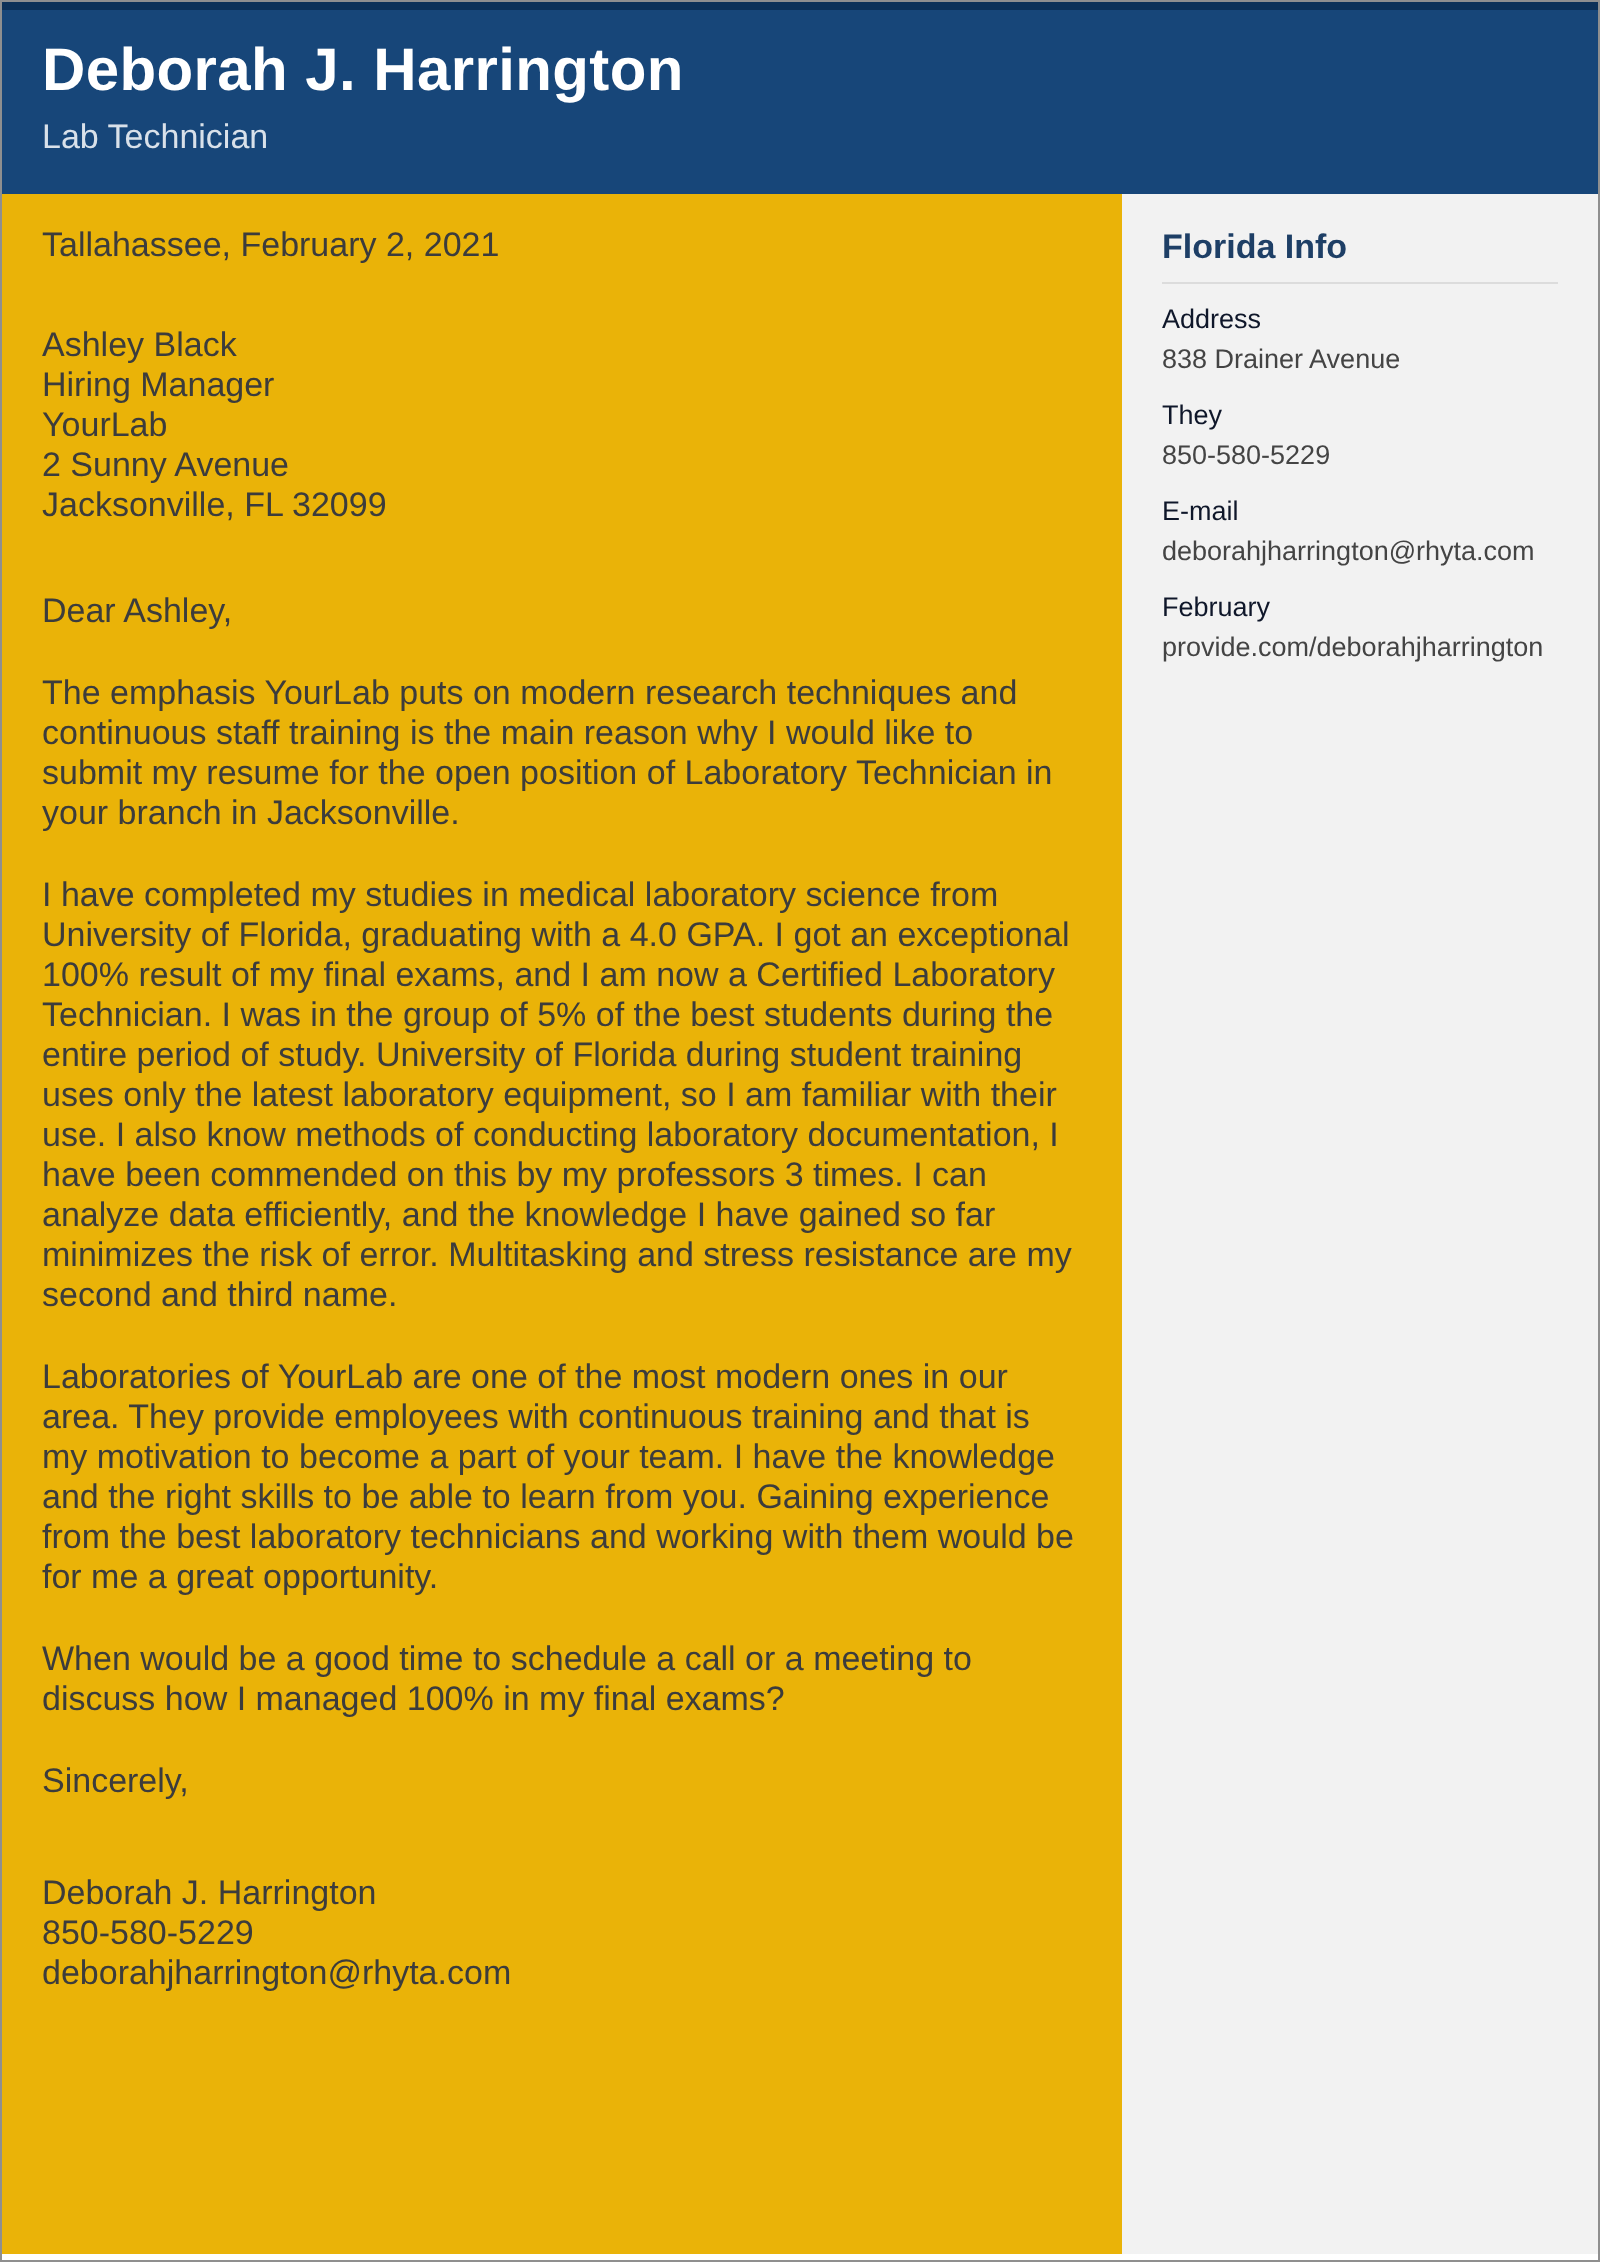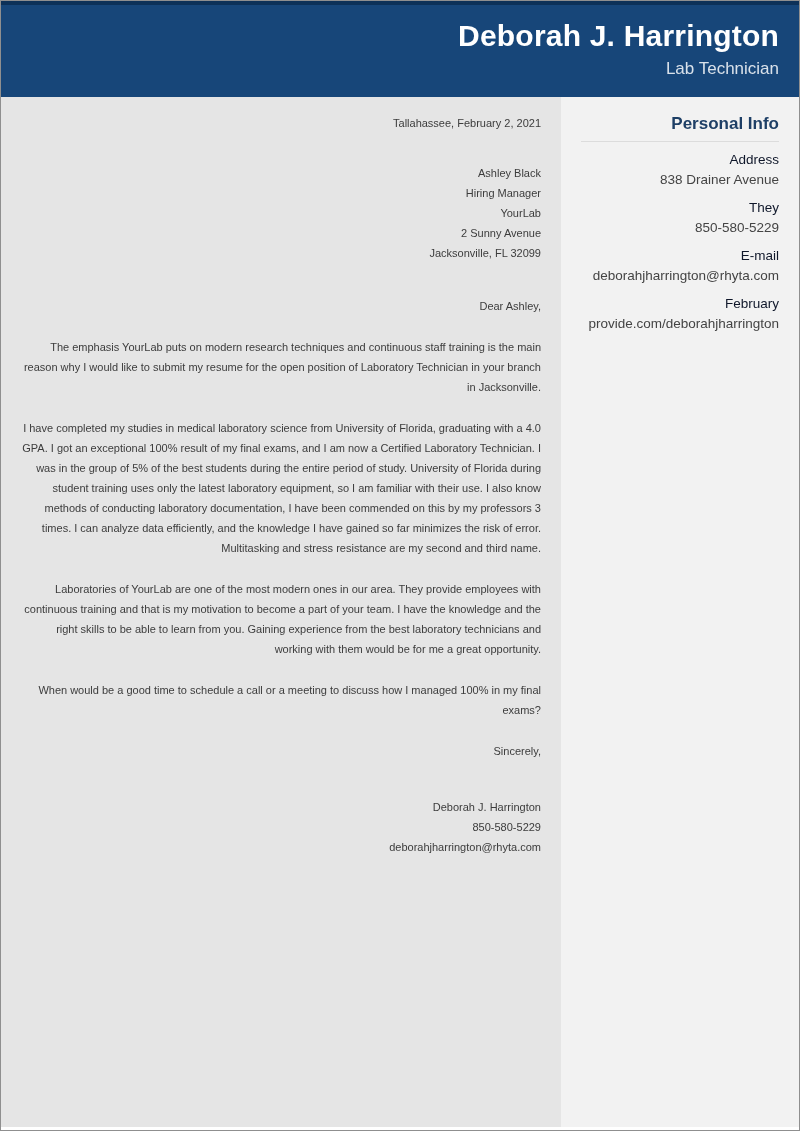--- a/index.html
+++ b/index.html
@@ -1,15 +1,15 @@
 <!DOCTYPE html>
 <html><head>
 <meta charset="utf-8">
 <style>
-  * { margin: 0; padding: 0; box-sizing: border-box; text-align: right; }
+  * { margin: 0; padding: 0; box-sizing: border-box; }
   html, body { background: #ffffff; }
   body { font-family: "Liberation Sans", sans-serif; }
 
   .page {
     position: relative;
     width: 800px;
     height: 1131px;
     border: 1px solid #8f8f8f;
     background: #ffffff;
     overflow: hidden;
@@ -38,23 +38,23 @@
   }
 
   
   .content {
     display: flex;
     height: 1030px;
   }
   .letter {
     width: 560px;
     padding: 16px 20px 0 20px;
-    background: #e5e5e5;
+    background: #eab308;
     color: #3c3c3c;
-    font-size: 11px;
+    font-size: 17px;
     line-height: 20px;
   }
   .letter .date { margin-bottom: 30px; }
   .letter .recipient { margin-bottom: 33px; }
   .letter .salutation { margin-bottom: 21px; }
   .letter p { margin-bottom: 21px; }
   .letter .closing { margin-bottom: 36px; }
 
   
   .sidebar {
@@ -113,21 +113,21 @@
       <div class="closing">Sincerely,</div>
 
       <div class="signature">
         <div>Deborah J. Harrington</div>
         <div>850-580-5229</div>
         <div>deborahjharrington@rhyta.com</div>
       </div>
     </div>
 
     <div class="sidebar">
-      <div class="sidebar-heading">Personal Info</div>
+      <div class="sidebar-heading">Florida Info</div>
 
       <div class="group">
         <div class="group-label">Address</div>
         <div class="group-value">838 Drainer Avenue</div>
       </div>
 
       <div class="group">
         <div class="group-label">They</div>
         <div class="group-value">850-580-5229</div>
       </div>

